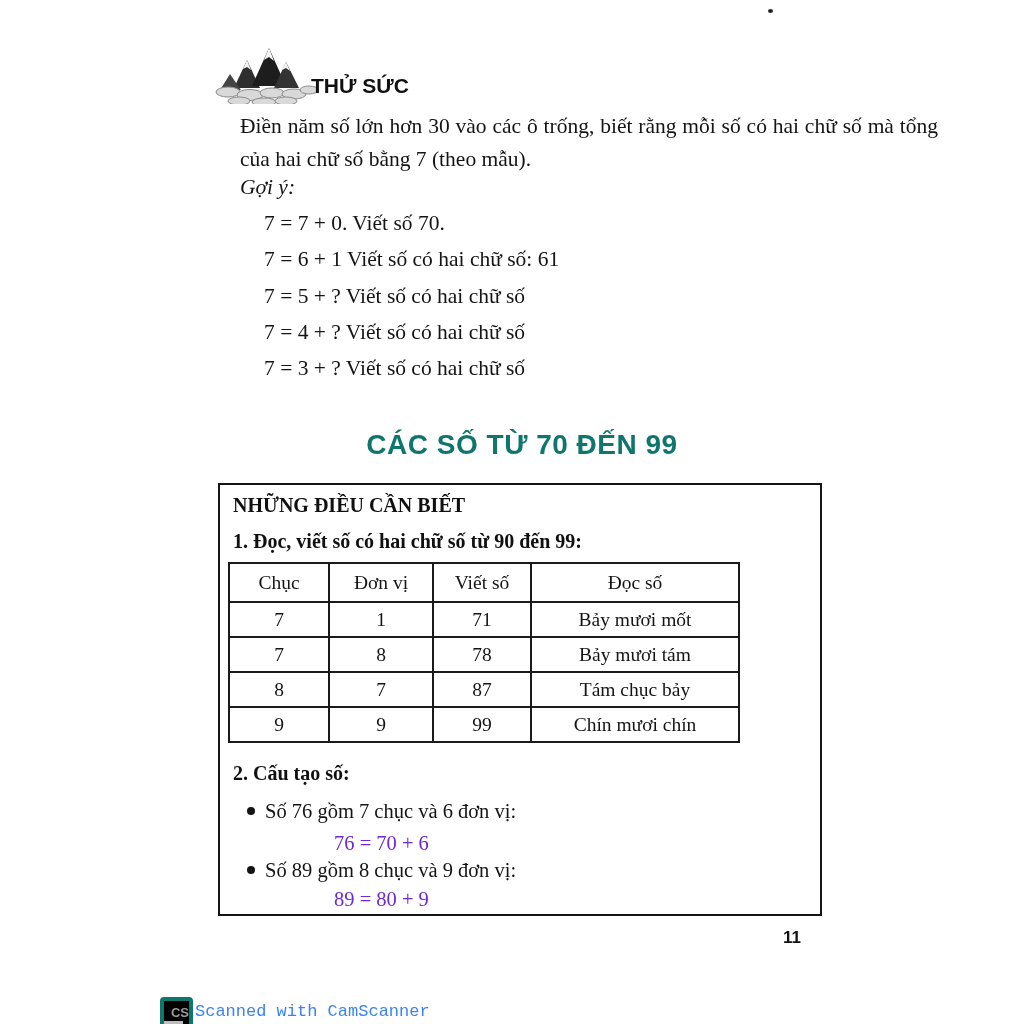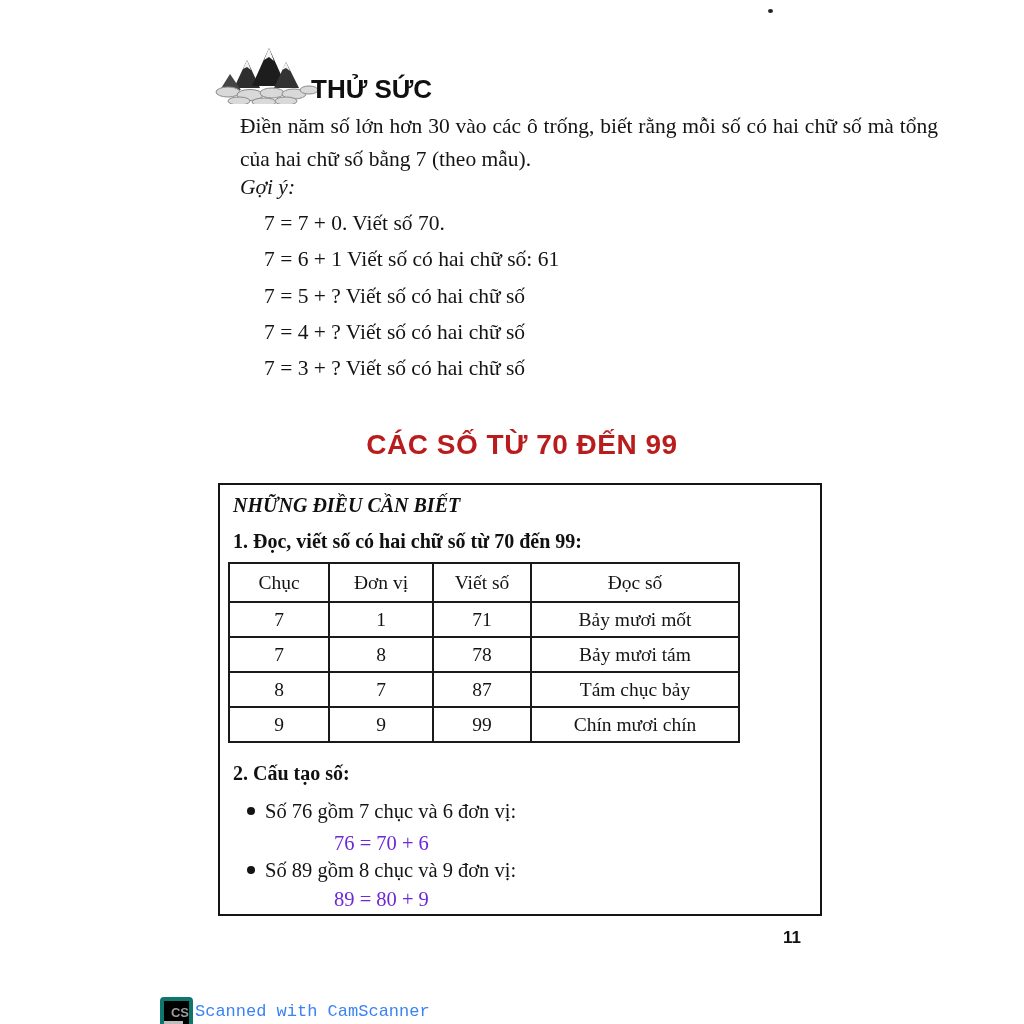--- a/index.html
+++ b/index.html
@@ -5,41 +5,41 @@
   html,body{margin:0;padding:0;background:#ffffff;}
   .page{
     position:relative;width:1024px;height:1024px;background:#ffffff;
     font-family:"Liberation Serif", serif;color:#161616;overflow:hidden;
   }
   .abs{position:absolute;}
 
   
   .thu-suc{
     font-family:"Liberation Sans", sans-serif;font-weight:bold;
-    font-size:26px;letter-spacing:0px;color:#101010;
+    font-size:21px;letter-spacing:0px;color:#101010;
   }
 
   
   .para{
     font-size:21.5px;line-height:33px;text-align:justify;color:#141414;
   }
   .hint-label{font-size:21.5px;font-style:italic;color:#141414;}
   .hint{font-size:21.5px;color:#141414;white-space:nowrap;}
 
   
   .lesson-title{
     font-family:"Liberation Sans", sans-serif;font-weight:bold;
-    font-size:28px;color:#b91c1c;text-align:center;letter-spacing:0.5px;
+    font-size:28px;color:#0f766e;text-align:center;letter-spacing:0.5px;
   }
 
   
   .know-box{
     border:2px solid #151515;background:transparent;
   }
-  .box-heading{font-size:20px;font-weight:bold;color:#101010;font-style:italic;}
+  .box-heading{font-size:20px;font-weight:bold;color:#101010;}
   .sub-heading{font-size:20px;font-weight:bold;color:#101010;}
 
   
   table.numbers{
     border-collapse:collapse;table-layout:fixed;
   }
   table.numbers td,table.numbers th{
     border:2px solid #1a1a1a;font-weight:normal;
     font-size:19.5px;text-align:center;padding:0;vertical-align:middle;
     font-family:"Liberation Serif", serif;color:#141414;
@@ -118,21 +118,21 @@
   <div class="abs hint" style="left:264px;top:320px;">7 = 4 + ? Viết số có hai chữ số</div>
   <div class="abs hint" style="left:264px;top:356px;">7 = 3 + ? Viết số có hai chữ số</div>
 
 
   <div class="abs lesson-title" style="left:220px;top:429px;width:604px;">CÁC SỐ TỪ 70 ĐẾN 99</div>
 
   <div class="abs know-box" style="left:218px;top:483px;width:600px;height:429px;"></div>
 
   <div class="abs box-heading" style="left:233px;top:494px;">NHỮNG ĐIỀU CẦN BIẾT</div>
 
-  <div class="abs sub-heading" style="left:233px;top:530px;">1. Đọc, viết số có hai chữ số từ 70 đến 99:</div>
+  <div class="abs sub-heading" style="left:233px;top:530px;">1. Đọc, viết số có hai chữ số từ 90 đến 99:</div>
 
   <table class="numbers abs" style="left:228px;top:562px;width:510px;">
     <colgroup>
       <col style="width:100px">
         <col style="width:104px">
       <col style="width:98px">
         <col style="width:208px">
     </colgroup>
     <tbody>
         <tr>

